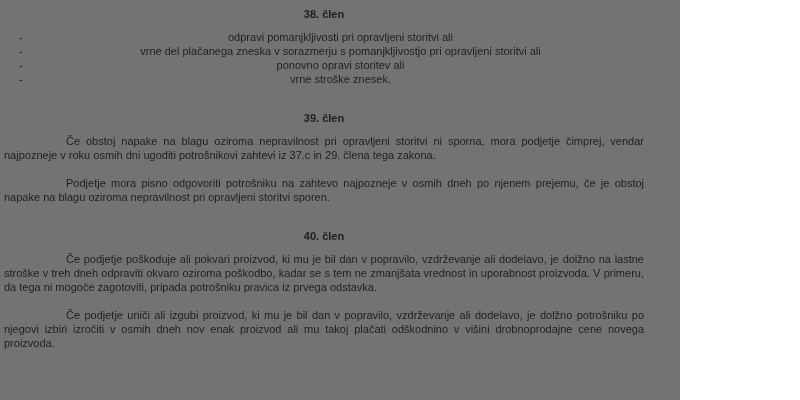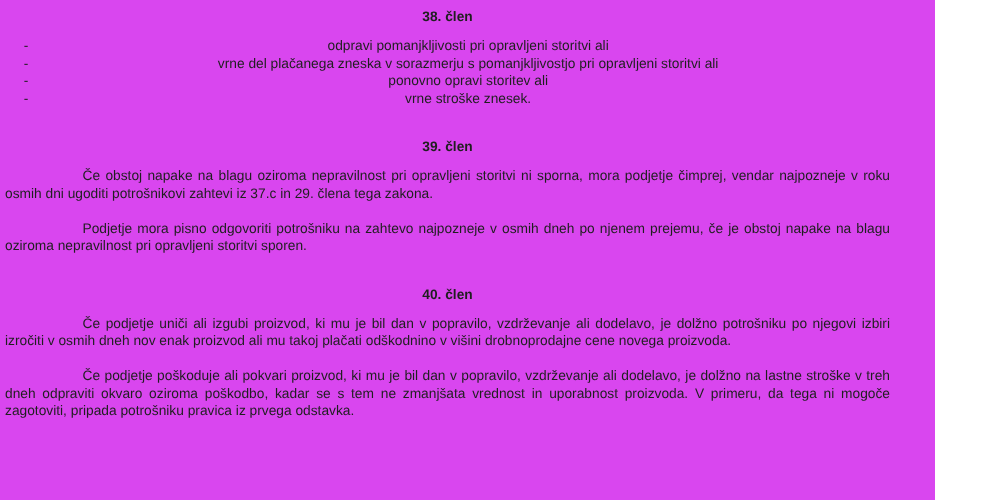--- a/index.html
+++ b/index.html
@@ -11,24 +11,24 @@
     width: 800px;
     height: 400px;
     overflow: hidden;
     font-family: "Liberation Sans", "DejaVu Sans", sans-serif;
     font-size: 11px;
     line-height: 14px;
     color: #1f1f1f;
   }
   .page {
     box-sizing: border-box;
-    width: 748px;
+    width: 680px;
     height: 400px;
     padding: 7px 36px 0 4px;
-    background: #d946ef;
+    background: #737373;
   }
   .article-heading {
     font-size: 11px;
     line-height: 14px;
     font-weight: bold;
     text-align: center;
     margin: 25px 0 9px 0;
   }
   .article-heading.first {
     margin-top: 0;
@@ -92,18 +92,18 @@
     <h2 class="article-heading">39. člen</h2>
 
     <p class="para">Če obstoj napake na blagu oziroma nepravilnost pri opravljeni storitvi ni sporna, mora podjetje čimprej, vendar najpozneje v roku osmih dni ugoditi potrošnikovi zahtevi iz 37.c in 29. člena tega zakona.</p>
 
     <p class="para">Podjetje mora pisno odgovoriti potrošniku na zahtevo najpozneje v osmih dneh po njenem prejemu, če je obstoj napake na blagu oziroma nepravilnost pri opravljeni storitvi sporen.</p>
   </section>
 
   <section>
     <h2 class="article-heading">40. člen</h2>
 
+    <p class="para">Če podjetje poškoduje ali pokvari proizvod, ki mu je bil dan v popravilo, vzdrževanje ali dodelavo, je dolžno na lastne stroške v treh dneh odpraviti okvaro oziroma poškodbo, kadar se s tem ne zmanjšata vrednost in uporabnost proizvoda. V primeru, da tega ni mogoče zagotoviti, pripada potrošniku pravica iz prvega odstavka.</p>
+
     <p class="para">Če podjetje uniči ali izgubi proizvod, ki mu je bil dan v popravilo, vzdrževanje ali dodelavo, je dolžno potrošniku po njegovi izbiri izročiti v osmih dneh nov enak proizvod ali mu takoj plačati odškodnino v višini drobnoprodajne cene novega proizvoda.</p>
-
-    <p class="para">Če podjetje poškoduje ali pokvari proizvod, ki mu je bil dan v popravilo, vzdrževanje ali dodelavo, je dolžno na lastne stroške v treh dneh odpraviti okvaro oziroma poškodbo, kadar se s tem ne zmanjšata vrednost in uporabnost proizvoda. V primeru, da tega ni mogoče zagotoviti, pripada potrošniku pravica iz prvega odstavka.</p>
   </section>
 
 </div>
 
 </body></html>

